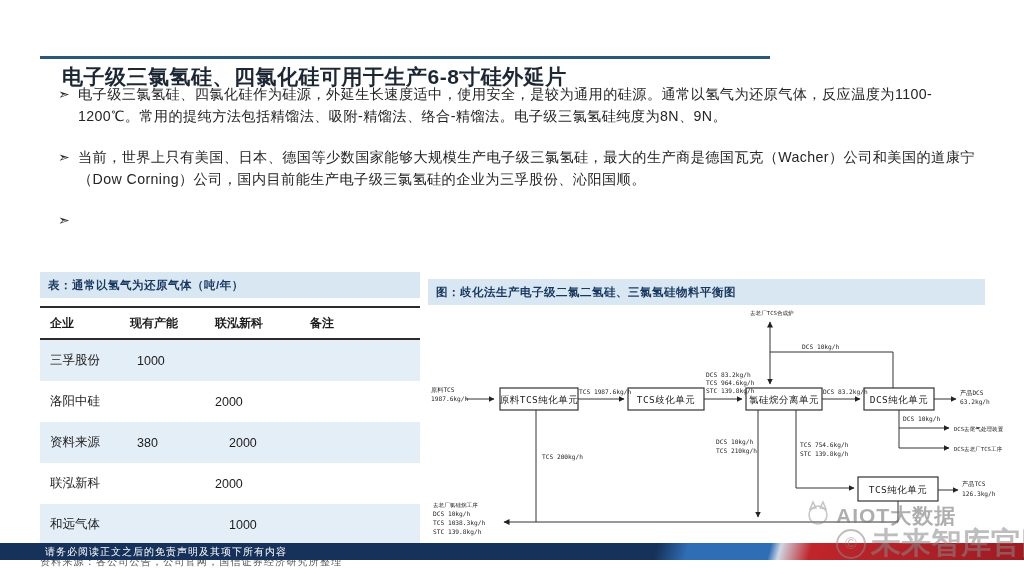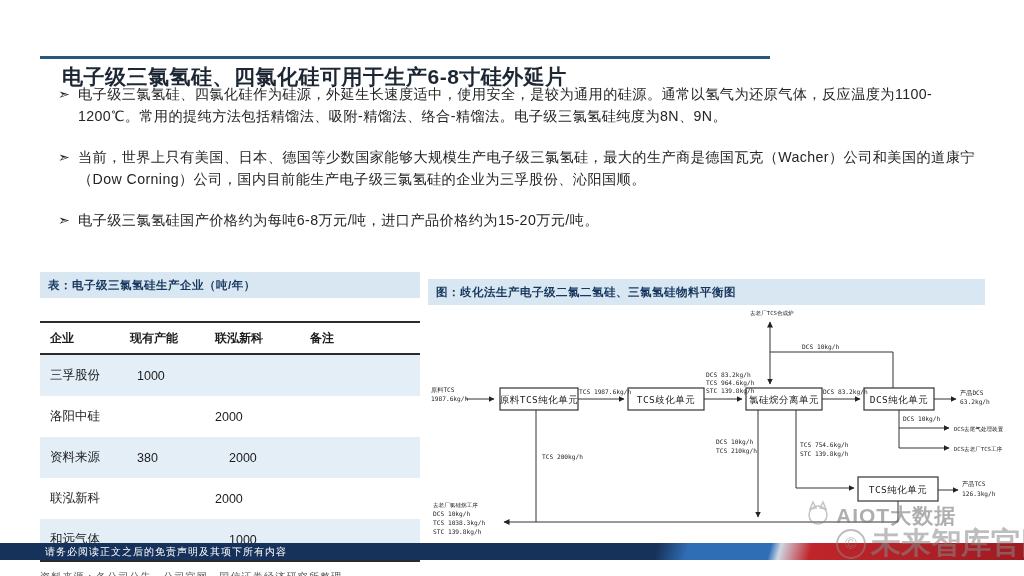--- a/index.html
+++ b/index.html
@@ -14,21 +14,21 @@
   .logo-text .en{font-size:7px;color:#16365c;letter-spacing:1.6px;font-weight:bold;margin-top:2px;}
   
   .bullets{position:absolute;left:58px;top:84px;width:926px;}
   .bullet{display:flex;margin-bottom:20px;}
   .bullet .marker{flex:0 0 20px;font-size:14px;color:#222;line-height:21.5px;}
   .bullet .btext{font-size:14.2px;line-height:21.5px;color:#252525;letter-spacing:0.4px;}
   
   .panel-title{height:26px;line-height:26px;background:#d9e7f3;color:#17375e;
                font-size:11.5px;font-weight:bold;padding-left:8px;letter-spacing:0.5px;}
   .table-panel{position:absolute;left:40px;top:272px;width:380px;}
-  .cap-table{margin-top:23px;border-bottom:2px solid #2b2b2b;}
+  .cap-table{margin-top:8px;border-bottom:2px solid #2b2b2b;}
   .trow{display:grid;grid-template-columns:80px 85px 95px 1fr;align-items:center;}
   .thead{height:30px;border-top:2px solid #2b2b2b;border-bottom:2px solid #2b2b2b;
          font-weight:bold;font-size:12px;color:#1c1c1c;}
   .tdata{height:41px;font-size:12.5px;color:#1c1c1c;}
   .tdata.alt{background:#e4eef7;gap:7px;}
   .trow > div{padding-left:10px;}
   .source{font-size:10px;color:#555;letter-spacing:1.2px;margin-top:8px;white-space:nowrap;}
   .figure-panel{position:absolute;left:428px;top:279px;width:557px;}
   .figure-source{position:absolute;left:656px;top:542px;font-size:10px;color:#555;letter-spacing:1.2px;}
   .diagram-svg{position:absolute;left:428px;top:300px;}
@@ -63,26 +63,25 @@
     <div class="bullet">
       <span class="marker">➣</span>
       <span class="btext">电子级三氯氢硅、四氯化硅作为硅源，外延生长速度适中，使用安全，是较为通用的硅源。通常以氢气为还原气体，反应温度为1100-1200℃。常用的提纯方法包括精馏法、吸附-精馏法、络合-精馏法。电子级三氯氢硅纯度为8N、9N。</span>
     </div>
     <div class="bullet">
       <span class="marker">➣</span>
       <span class="btext">当前，世界上只有美国、日本、德国等少数国家能够大规模生产电子级三氯氢硅，最大的生产商是德国瓦克（Wacher）公司和美国的道康宁（Dow Corning）公司，国内目前能生产电子级三氯氢硅的企业为三孚股份、沁阳国顺。</span>
     </div>
     <div class="bullet">
       <span class="marker">➣</span>
-      <span class="btext">电子级三氯氢硅国产价格约为每吨6-8万元/吨，进口产品价格约为15-20万元/吨。</span>
     </div>
   </div>
 
   <div class="table-panel">
-    <div class="panel-title">表：电子级三氯氢硅生产企业（吨/年）</div>
+    <div class="panel-title">表：通常以氢气为还原气体（吨/年）</div>
     <div class="cap-table">
       <div class="trow thead">
         <div>企业</div>
         <div>现有产能</div>
         <div>联泓新科</div>
         <div>备注</div>
       </div>
       <div class="trow tdata alt">
         <div>三孚股份</div>
         <div>1000</div>

